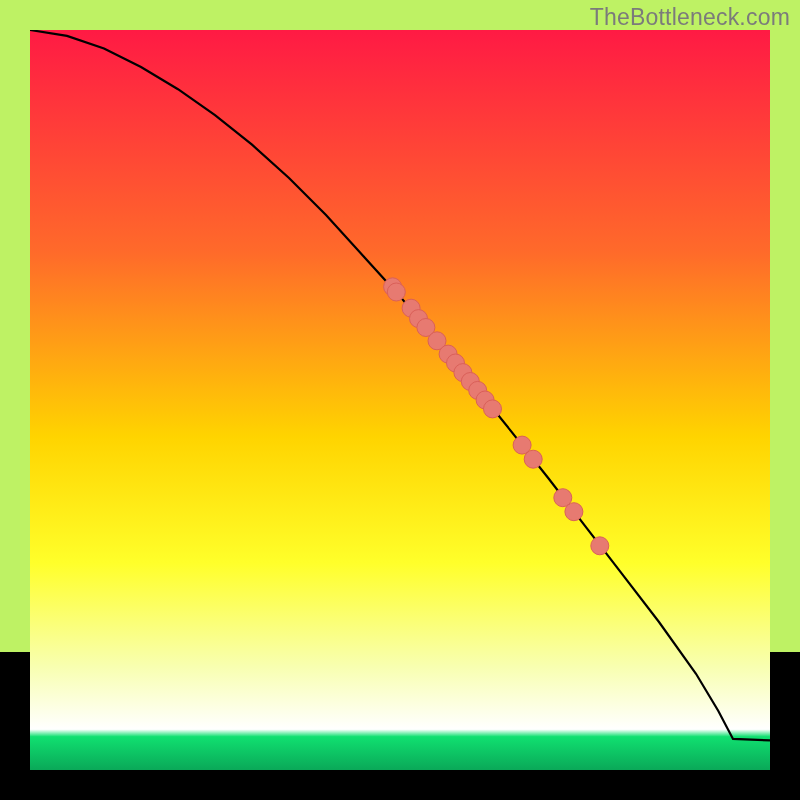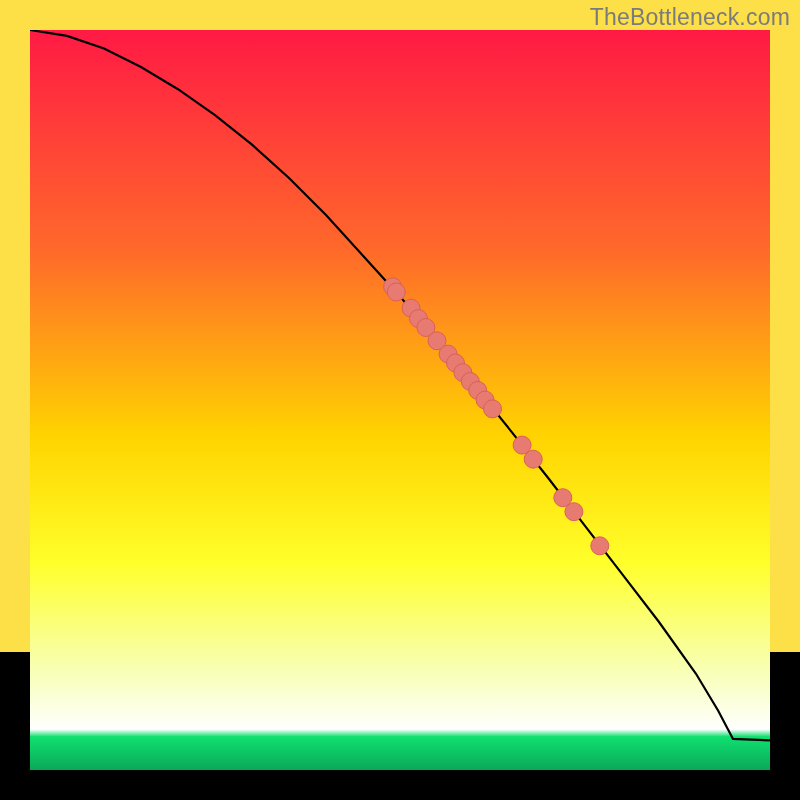--- a/index.html
+++ b/index.html
@@ -8,21 +8,21 @@
     width: 800px;
     height: 800px;
     overflow: hidden;
     background: #000;
     font-family: Arial, Helvetica, sans-serif;
   }
   .frame {
     position: relative;
     width: 800px;
     height: 652px;
-    background: #fde047;
+    background: #bef264;
   }
   .plot-area {
     position: absolute;
     left: 30px;
     top: 30px;
     width: 740px;
     height: 740px;
   }
   .watermark {
     position: absolute;

